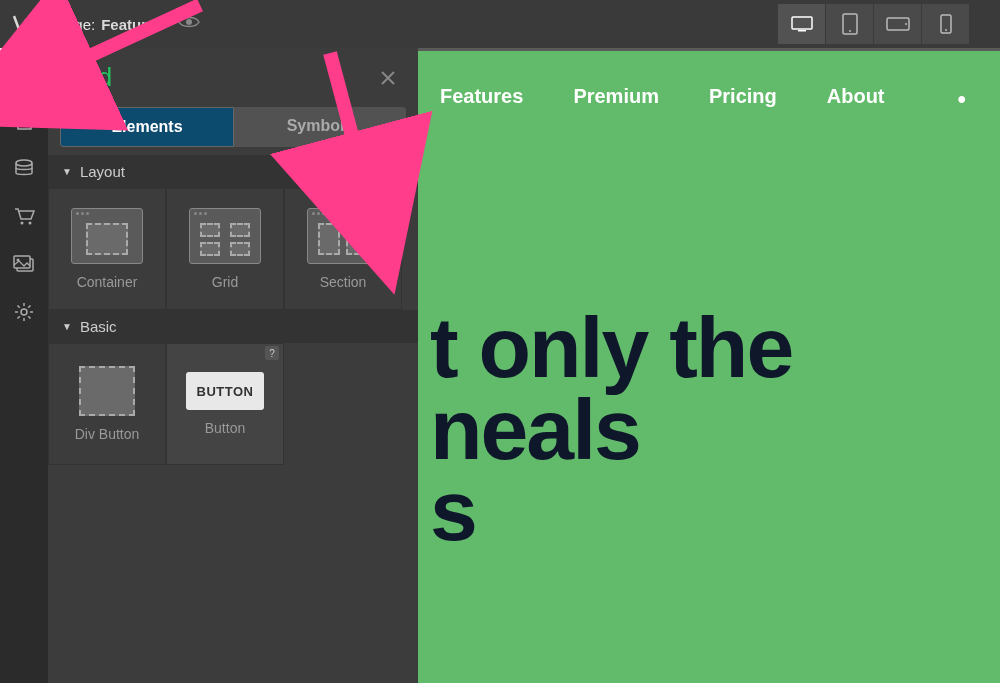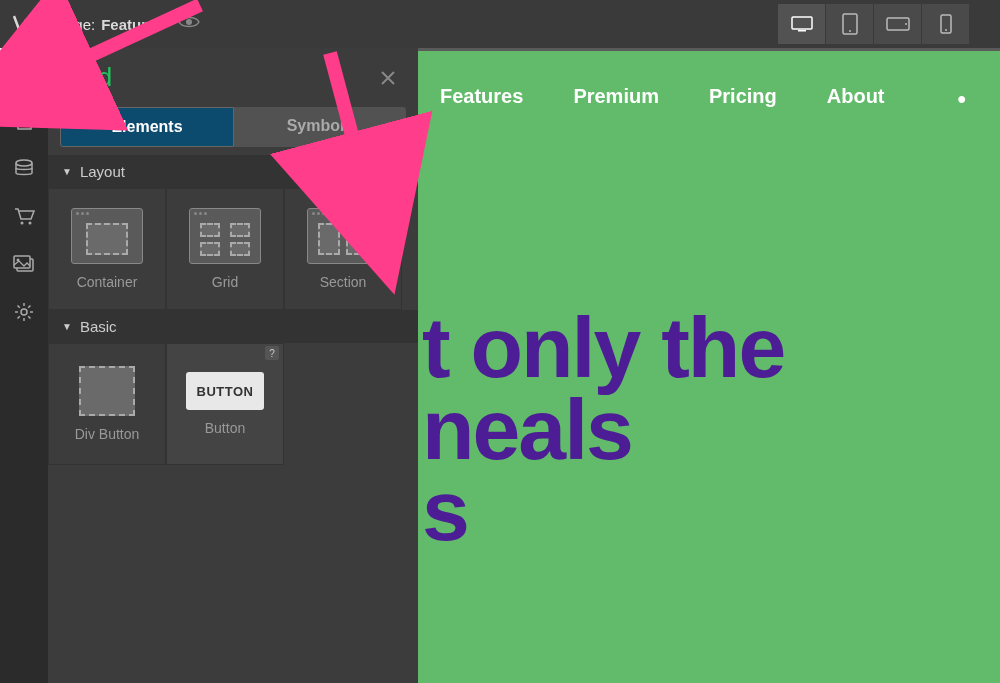--- a/index.html
+++ b/index.html
@@ -52,21 +52,21 @@
 .divblock-inner { left: 10px; right: 10px; top: 10px; bottom: 10px; background: #6a6a6a; }
 
 .button-elem-icon { width: 78px; height: 38px; background: #e8e8e8; border-radius: 3px; display: flex; align-items: center; justify-content: center; color: #333; font-weight: 700; font-size: 13px; letter-spacing: 0.5px; }
 .help-badge { position: absolute; top: 2px; right: 4px; background: #555; color: #ccc; width: 14px; height: 14px; font-size: 10px; display: flex; align-items: center; justify-content: center; border-radius: 2px; }
 
 
 .canvas { position: absolute; top: 48px; left: 418px; right: 0; bottom: 0; background: #62bb6a; border-top: 3px solid #5a5a5a; overflow: hidden; }
 .nav { display: flex; gap: 50px; padding: 34px 22px; }
 .nav a { color: #fff; font-weight: 700; font-size: 20px; text-decoration: none; }
 .nav .dot { color: #fff; font-size: 24px; margin-left: auto; margin-right: 12px; font-weight: 700; }
-.hero { color: #4c1d95; font-weight: 900; font-size: 86px; line-height: 0.95; letter-spacing: -2px; padding: 160px 0 0 4px; }
+.hero { color: #0f172a; font-weight: 900; font-size: 86px; line-height: 0.95; letter-spacing: -2px; padding: 160px 0 0 12px; }
 
 
 .arrow { position: absolute; pointer-events: none; }
 .arrow svg { overflow: visible; }
 </style>
 </head>
 <body>
 
 <div class="topbar">
   <div class="logo">

